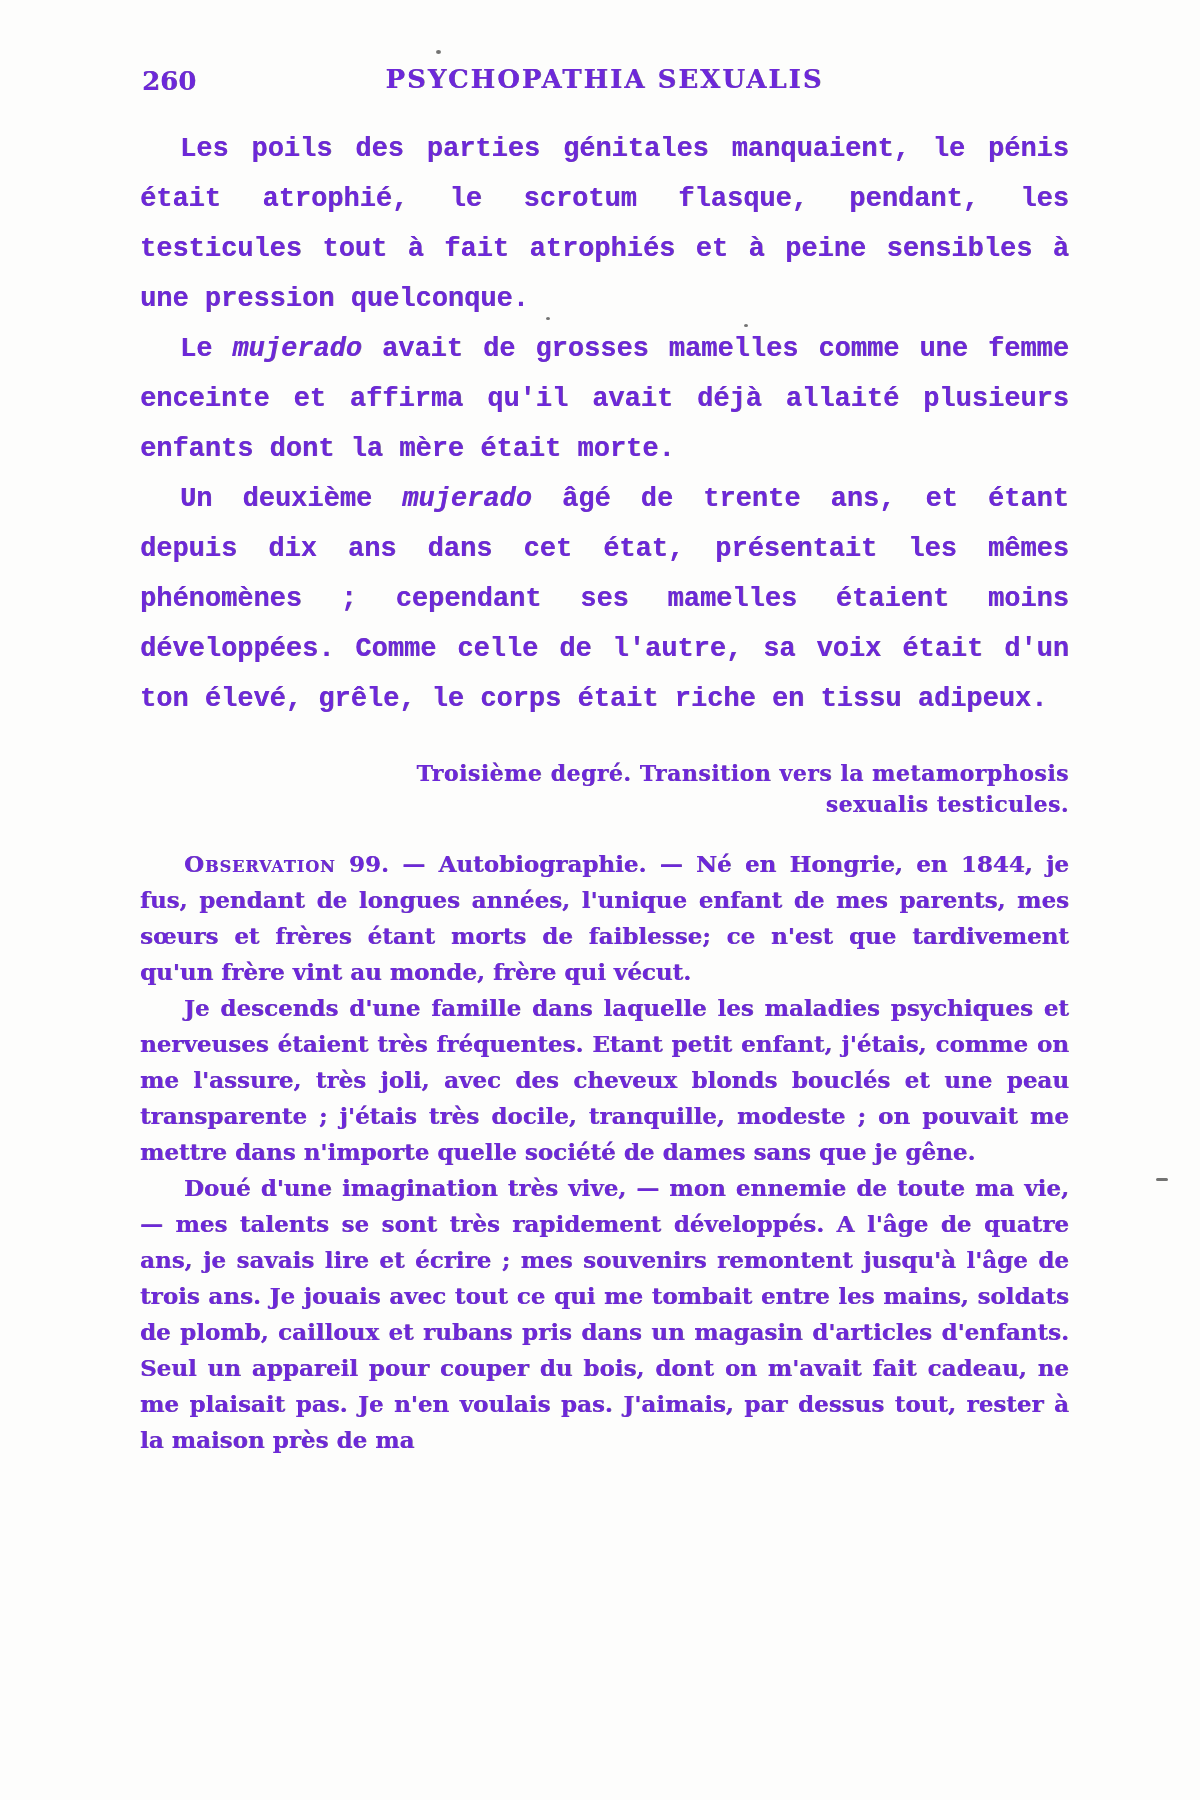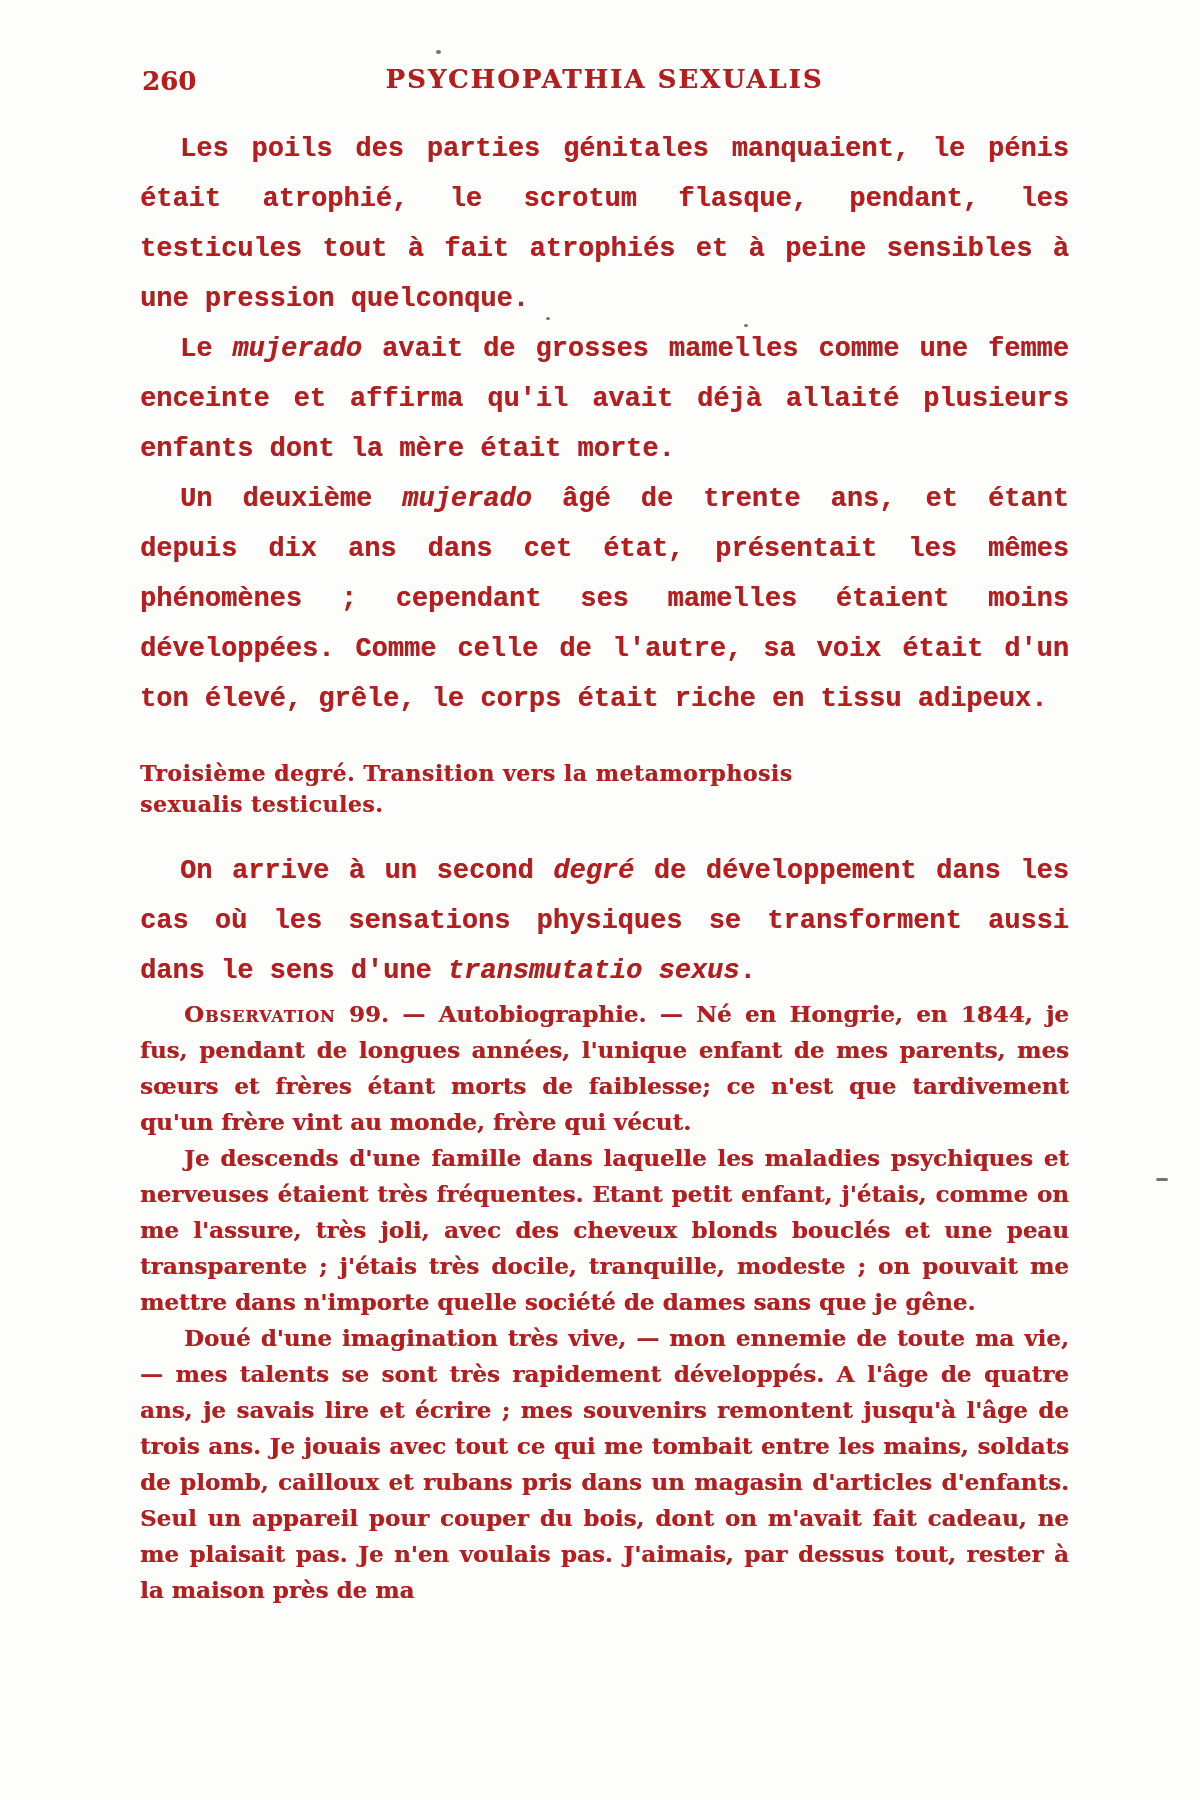--- a/index.html
+++ b/index.html
@@ -10,21 +10,21 @@
     width: 1200px;
     height: 1800px;
     background: #fdfdfc;
     overflow: hidden;
   }
   .page {
     position: relative;
     width: 1200px;
     height: 1800px;
     font-family: "DejaVu Serif", serif;
-    color: #b91c1c;
+    color: #6d28d9;
     
     text-shadow: 0.4px 0.4px 0 rgba(26,26,24,0.55);
   }
   .content {
     position: absolute;
     left: 140px;
     top: 64px;
     width: 929px;
   }
   .running-header {
@@ -50,21 +50,21 @@
     margin: 0;
     text-align: justify;
     text-indent: 40px;
     font-size: 27px;
     line-height: 50px;
     font-weight: bold;
     font-family: Liberation Mono, monospace;
   }
   .section-heading {
     margin: 34px 0 26px 0;
-    text-align: left;
+    text-align: right;
     font-size: 22px;
     line-height: 31px;
     font-weight: bold;
     letter-spacing: 0.5px;
   }
   .observation {
   }
   .obs-par {
     margin: 0;
     text-align: justify;
@@ -113,21 +113,20 @@
 
     <p class="body-par"><span>Le </span><span class="seg-italic">mujerado</span><span> avait de grosses mamelles comme une femme enceinte et affirma qu'il avait déjà allaité plusieurs enfants dont la mère était morte.</span></p>
 
     <p class="body-par"><span>Un deuxième </span><span class="seg-italic">mujerado</span><span> âgé de trente ans, et étant depuis dix ans dans cet état, présentait les mêmes phénomènes ; cependant ses mamelles étaient moins développées. Comme celle de l'autre, sa voix était d'un ton élevé, grêle, le corps était riche en tissu adipeux.</span></p>
 
     <h2 class="section-heading">
       <span class="heading-line">Troisième degré.  Transition vers la metamorphosis</span><br>
       <span class="heading-line">sexualis testicules.</span>
     </h2>
 
-    <p class="body-par"><span>On arrive à un second </span><span class="seg-italic">degré</span><span> de développement dans les cas où les sensations physiques se transforment aussi dans le sens d'une </span><span class="seg-italic">transmutatio sexus</span><span>.</span></p>
 
 
     <section class="observation">
       <p class="obs-par"><span class="seg-smallcaps">Observation</span><span> 99. — Autobiographie. — Né en Hongrie, en 1844, je fus, pendant de longues années, l'unique enfant de mes parents, mes sœurs et frères étant morts de faiblesse; ce n'est que tardivement qu'un frère vint au monde, frère qui vécut.</span></p>
 
       <p class="obs-par"><span>Je descends d'une famille dans laquelle les maladies psychiques et nerveuses étaient très fréquentes. Etant petit enfant, j'étais, comme on me l'assure, très joli, avec des cheveux blonds bouclés et une peau transparente ; j'étais très docile, tranquille, modeste ; on pouvait me mettre dans n'importe quelle société de dames sans que je gêne.</span></p>
 
       <p class="obs-par"><span>Doué d'une imagination très vive, — mon ennemie de toute ma vie, — mes talents se sont très rapidement développés. A l'âge de quatre ans, je savais lire et écrire ; mes souvenirs remontent jusqu'à l'âge de trois ans. Je jouais avec tout ce qui me tombait entre les mains, soldats de plomb, cailloux et rubans pris dans un magasin d'articles d'enfants. Seul un appareil pour couper du bois, dont on m'avait fait cadeau, ne me plaisait pas. Je n'en voulais pas. J'aimais, par dessus tout, rester à la maison près de ma</span></p>
     </section>
 

